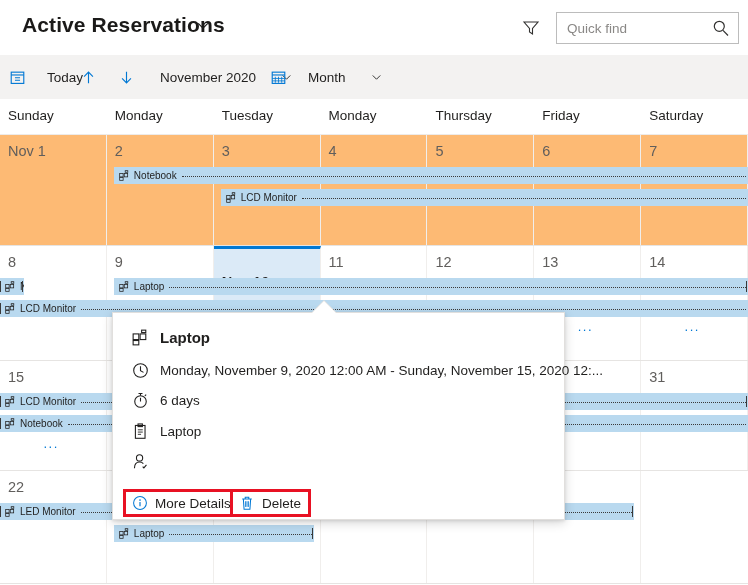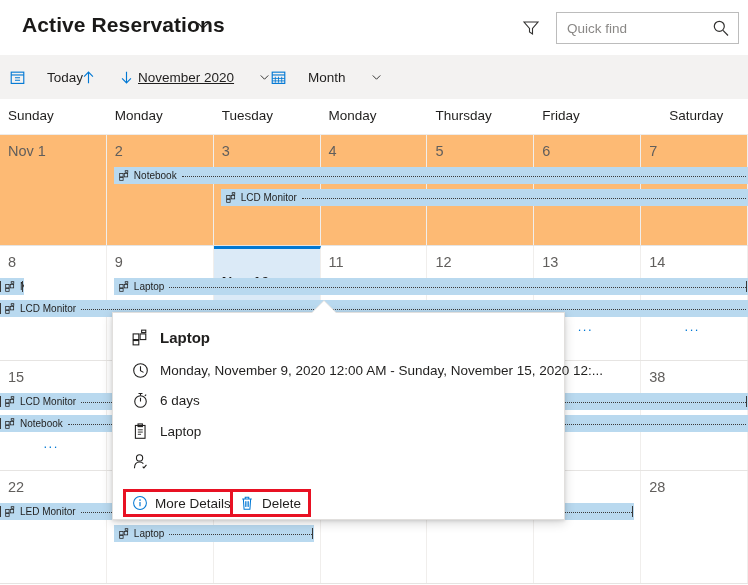--- a/index.html
+++ b/index.html
@@ -187,21 +187,21 @@
     </div>
 
     <div class="cmd-item" style="left:118px;">
       <span class="ic">
         <svg viewBox="0 0 18 18" width="17" height="17">
             <path d="M9 3 V14.5 M4.3 10 L9 14.7 L13.7 10" fill="none" stroke="currentColor" stroke-width="1.2"></path>
           </svg>
       </span>
     </div>
 
-    <div class="cmd-item" style="left:138px;text-decoration:underline;">
+    <div class="cmd-item" style="left:160px;">
       <span>November 2020</span>
       <span class="cmd-chev">
         <svg viewBox="0 0 16 16" width="11" height="11">
             <path d="M2.5 5 L8 10.5 L13.5 5" fill="none" stroke="currentColor" stroke-width="1.3"></path>
           </svg>
       </span>
     </div>
 
     <div class="cmd-item" style="left:271px;">
       <span class="ic">
@@ -221,21 +221,21 @@
   </div>
 
   <div class="cal">
     <div class="daynames" id="daynames">
         <div class="dayname" style="left: 8px;">Sunday</div>
         <div class="dayname" style="left: 114.857px;">Monday</div>
         <div class="dayname" style="left: 221.714px;">Tuesday</div>
         <div class="dayname" style="left: 328.571px;">Monday</div>
         <div class="dayname" style="left: 435.429px;">Thursday</div>
         <div class="dayname" style="left: 542.286px;">Friday</div>
-        <div class="dayname" style="left: 649.143px; margin-left: 20px;">Saturday</div>
+        <div class="dayname" style="left: 649.143px;">Saturday</div>
       </div>
     <div id="weeks">
         <div class="week shaded" style="top: 36px; height: 111px;">
           <div class="daycell" style="left: 0px; width: 106.857px;">
             <div class="daynum">Nov 1</div>
           </div>
           <div class="daycell" style="left: 106.857px; width: 106.857px;">
             <div class="daynum">2</div>
           </div>
           <div class="daycell" style="left: 213.714px; width: 106.857px;">
@@ -356,21 +356,21 @@
           <div class="daycell" style="left: 320.571px; width: 106.857px;">
             <div class="daynum">18</div>
           </div>
           <div class="daycell" style="left: 427.429px; width: 106.857px;">
             <div class="daynum">19</div>
           </div>
           <div class="daycell" style="left: 534.286px; width: 106.857px;">
             <div class="daynum">20</div>
           </div>
           <div class="daycell" style="left: 641.143px; width: 106.857px;">
-            <div class="daynum">38</div>
+            <div class="daynum">31</div>
           </div>
           <div class="evt" style="left: 0px; width: 748px; top: 32px;">
             <span class="egrid">
               <svg viewBox="0 0 16 16" width="11" height="11">
                 <rect x="1" y="5" width="5" height="5" fill="none" stroke="currentColor" stroke-width="1.1"></rect>
                 <rect x="7.6" y="5" width="5" height="5" fill="none" stroke="currentColor" stroke-width="1.1"></rect>
                 <rect x="1" y="11" width="5" height="4" fill="none" stroke="currentColor" stroke-width="1.1"></rect>
                 <rect x="9" y="1" width="3.8" height="2.3" fill="none" stroke="currentColor" stroke-width="1.1"></rect>
               </svg>
             </span>
@@ -405,23 +405,20 @@
             <div class="daynum">24</div>
           </div>
           <div class="daycell" style="left: 320.571px; width: 106.857px;">
             <div class="daynum">25</div>
           </div>
           <div class="daycell" style="left: 427.429px; width: 106.857px;">
             <div class="daynum">26</div>
           </div>
           <div class="daycell" style="left: 534.286px; width: 106.857px;">
             <div class="daynum">27</div>
-          </div>
-          <div class="daycell" style="left: 641.143px; width: 106.857px;">
-            <div class="daynum">28</div>
           </div>
           <div class="evt" style="left: 0px; width: 634.143px; top: 32px;">
             <span class="egrid">
               <svg viewBox="0 0 16 16" width="11" height="11">
                 <rect x="1" y="5" width="5" height="5" fill="none" stroke="currentColor" stroke-width="1.1"></rect>
                 <rect x="7.6" y="5" width="5" height="5" fill="none" stroke="currentColor" stroke-width="1.1"></rect>
                 <rect x="1" y="11" width="5" height="4" fill="none" stroke="currentColor" stroke-width="1.1"></rect>
                 <rect x="9" y="1" width="3.8" height="2.3" fill="none" stroke="currentColor" stroke-width="1.1"></rect>
               </svg>
             </span>

